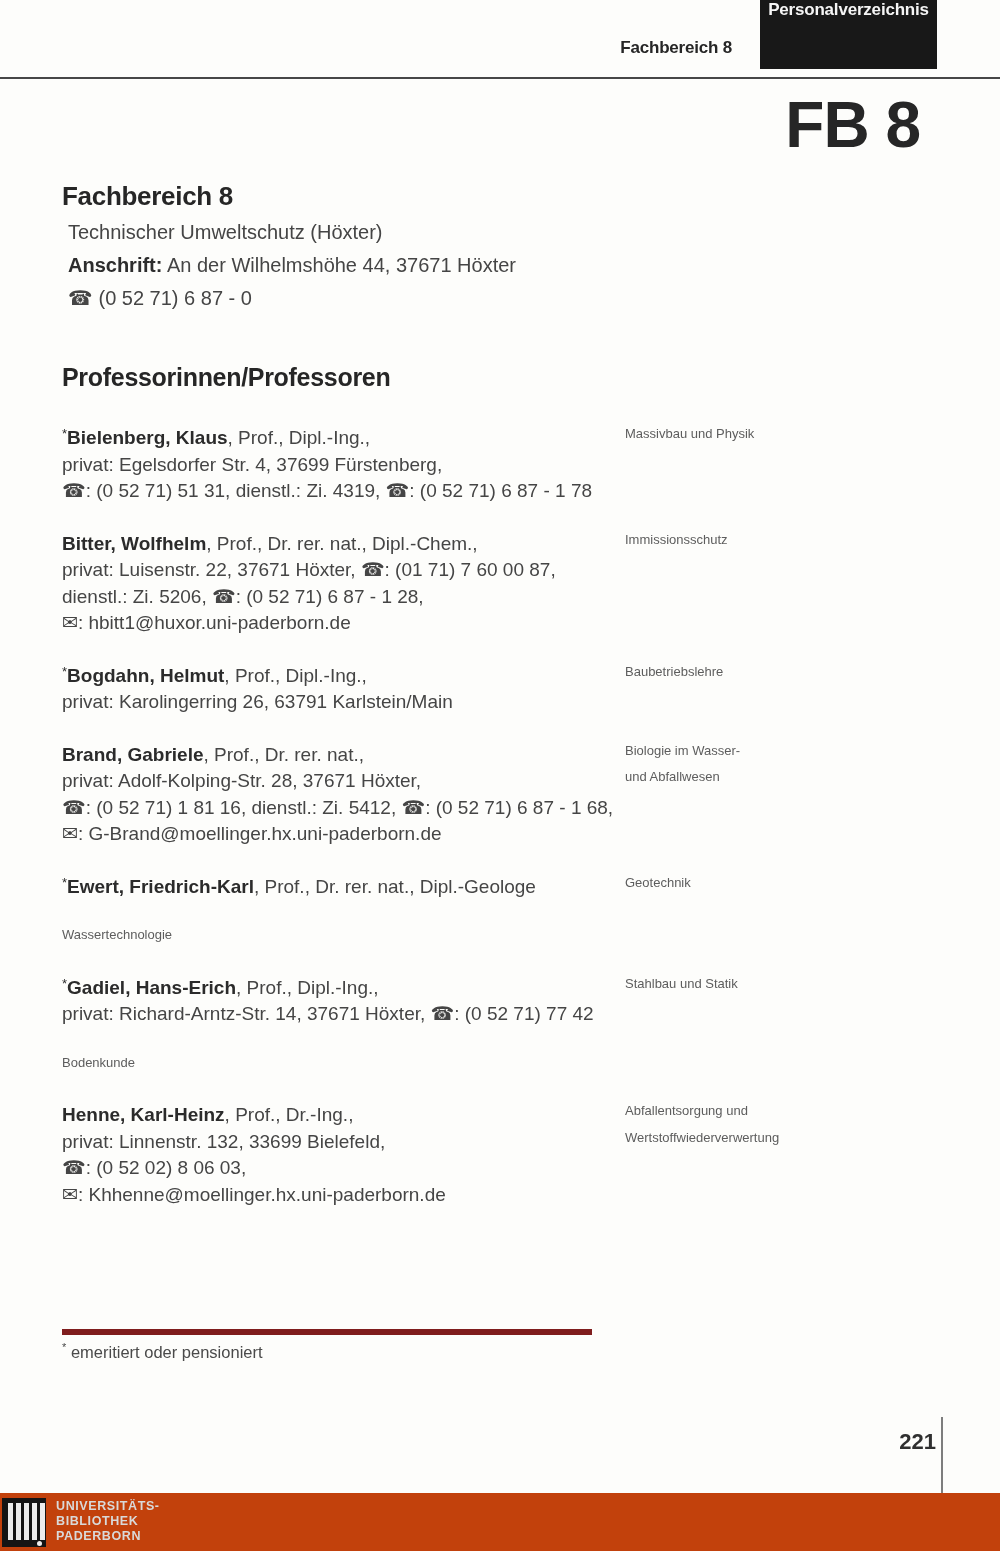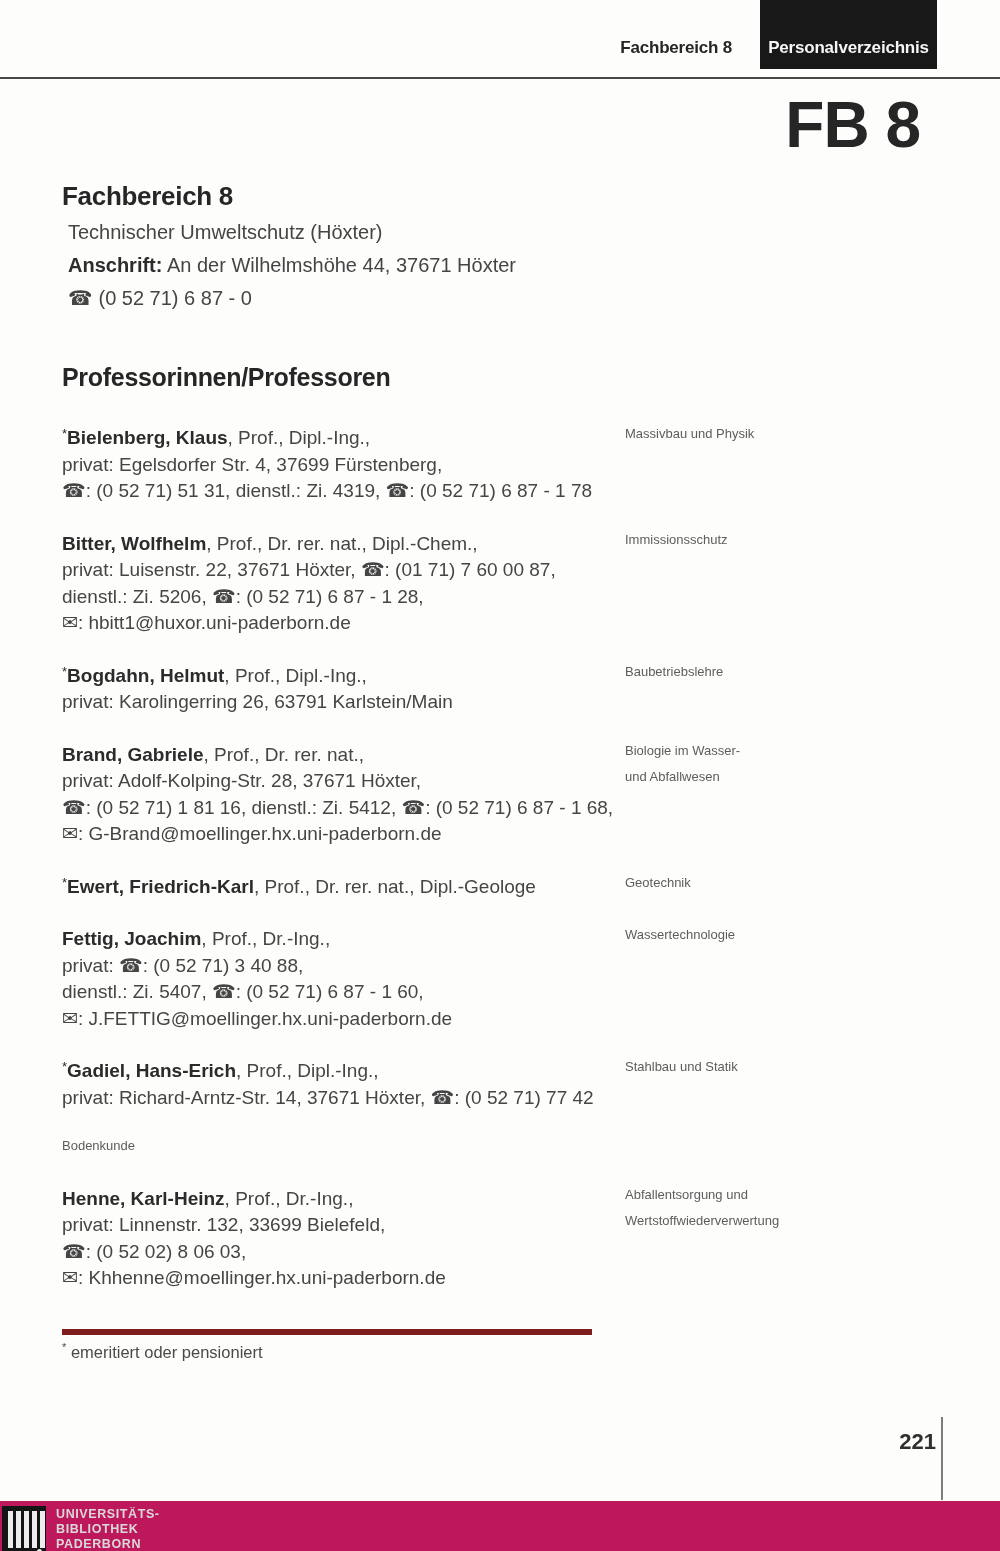--- a/index.html
+++ b/index.html
@@ -11,21 +11,21 @@
   }
 
   
   .chapter-label {
     position:absolute; top:38px; right:268px;
     font-size:17px; font-weight:bold; color:#262626; letter-spacing:-0.2px;
   }
   .section-tab {
     position:absolute; left:760px; top:0; width:177px; height:69px;
     background:#181818; color:#f5f5f5;
-    display:flex; align-items:flex-end; justify-content:center;
+    display:flex; justify-content:center;
     padding-bottom:11px; box-sizing:border-box;
     font-size:17px; font-weight:bold; letter-spacing:-0.2px;
   }
   .header-rule {
     position:absolute; top:77px; left:0; width:1000px; height:2px; background:#474747;
   }
   .fb-badge {
     position:absolute; top:88px; right:80px;
     font-size:64px; font-weight:bold; color:#262626; letter-spacing:-1px;
   }
@@ -59,21 +59,21 @@
   .page-number {
     position:absolute; top:1429px; right:64px;
     font-size:22px; font-weight:bold; color:#303030;
   }
   .page-number-rule {
     position:absolute; left:941px; top:1417px; width:2px; height:83px; background:#7d7d7d;
   }
 
   
   .footer-bar {
-    position:absolute; left:0; bottom:0; width:1000px; height:50px; background:#be185d;
+    position:absolute; left:0; bottom:0; width:1000px; height:58px; background:#c2410c;
   }
   .logo-mark {
     position:absolute; left:2px; top:5px; width:44px; height:49px; background:#141414;
   }
   .logo-bars { position:absolute; left:6px; top:5px; display:flex; gap:3.5px; }
   .logo-bars span { display:block; width:4.5px; height:37px; background:#ececec; }
   .logo-dot { position:absolute; left:35px; top:43px; width:5px; height:5px; border-radius:50%; background:#ececec; }
   .library-name {
     position:absolute; left:56px; top:6px;
     font-size:12.5px; font-weight:bold; line-height:15px;
@@ -141,26 +141,20 @@
     </div>
 
     <div class="entry">
       <div class="entry-left">
         <div class="entry-line"><sup class="prof-star">*</sup><span class="prof-name">Ewert, Friedrich-Karl</span><span>, Prof., Dr. rer. nat., Dipl.-Geologe</span></div>
       </div>
       <div class="specialty">Geotechnik</div>
     </div>
 
     <div class="entry">
-      <div class="entry-left">
-        <div class="entry-line"><sup class="prof-star"></sup><span class="prof-name">Fettig, Joachim</span><span>, Prof., Dr.-Ing.,</span></div>
-      <div class="entry-line">privat: ☎: (0 52 71) 3 40 88,</div>
-            <div class="entry-line">dienstl.: Zi. 5407, ☎: (0 52 71) 6 87 - 1 60,</div>
-            <div class="entry-line">✉: J.FETTIG@moellinger.hx.uni-paderborn.de</div>
-          </div>
       <div class="specialty">Wassertechnologie</div>
     </div>
 
     <div class="entry">
       <div class="entry-left">
         <div class="entry-line"><sup class="prof-star">*</sup><span class="prof-name">Gadiel, Hans-Erich</span><span>, Prof., Dipl.-Ing.,</span></div>
       <div class="entry-line">privat: Richard-Arntz-Str. 14, 37671 Höxter, ☎: (0 52 71) 77 42</div>
           </div>
       <div class="specialty">Stahlbau und Statik</div>
     </div>

